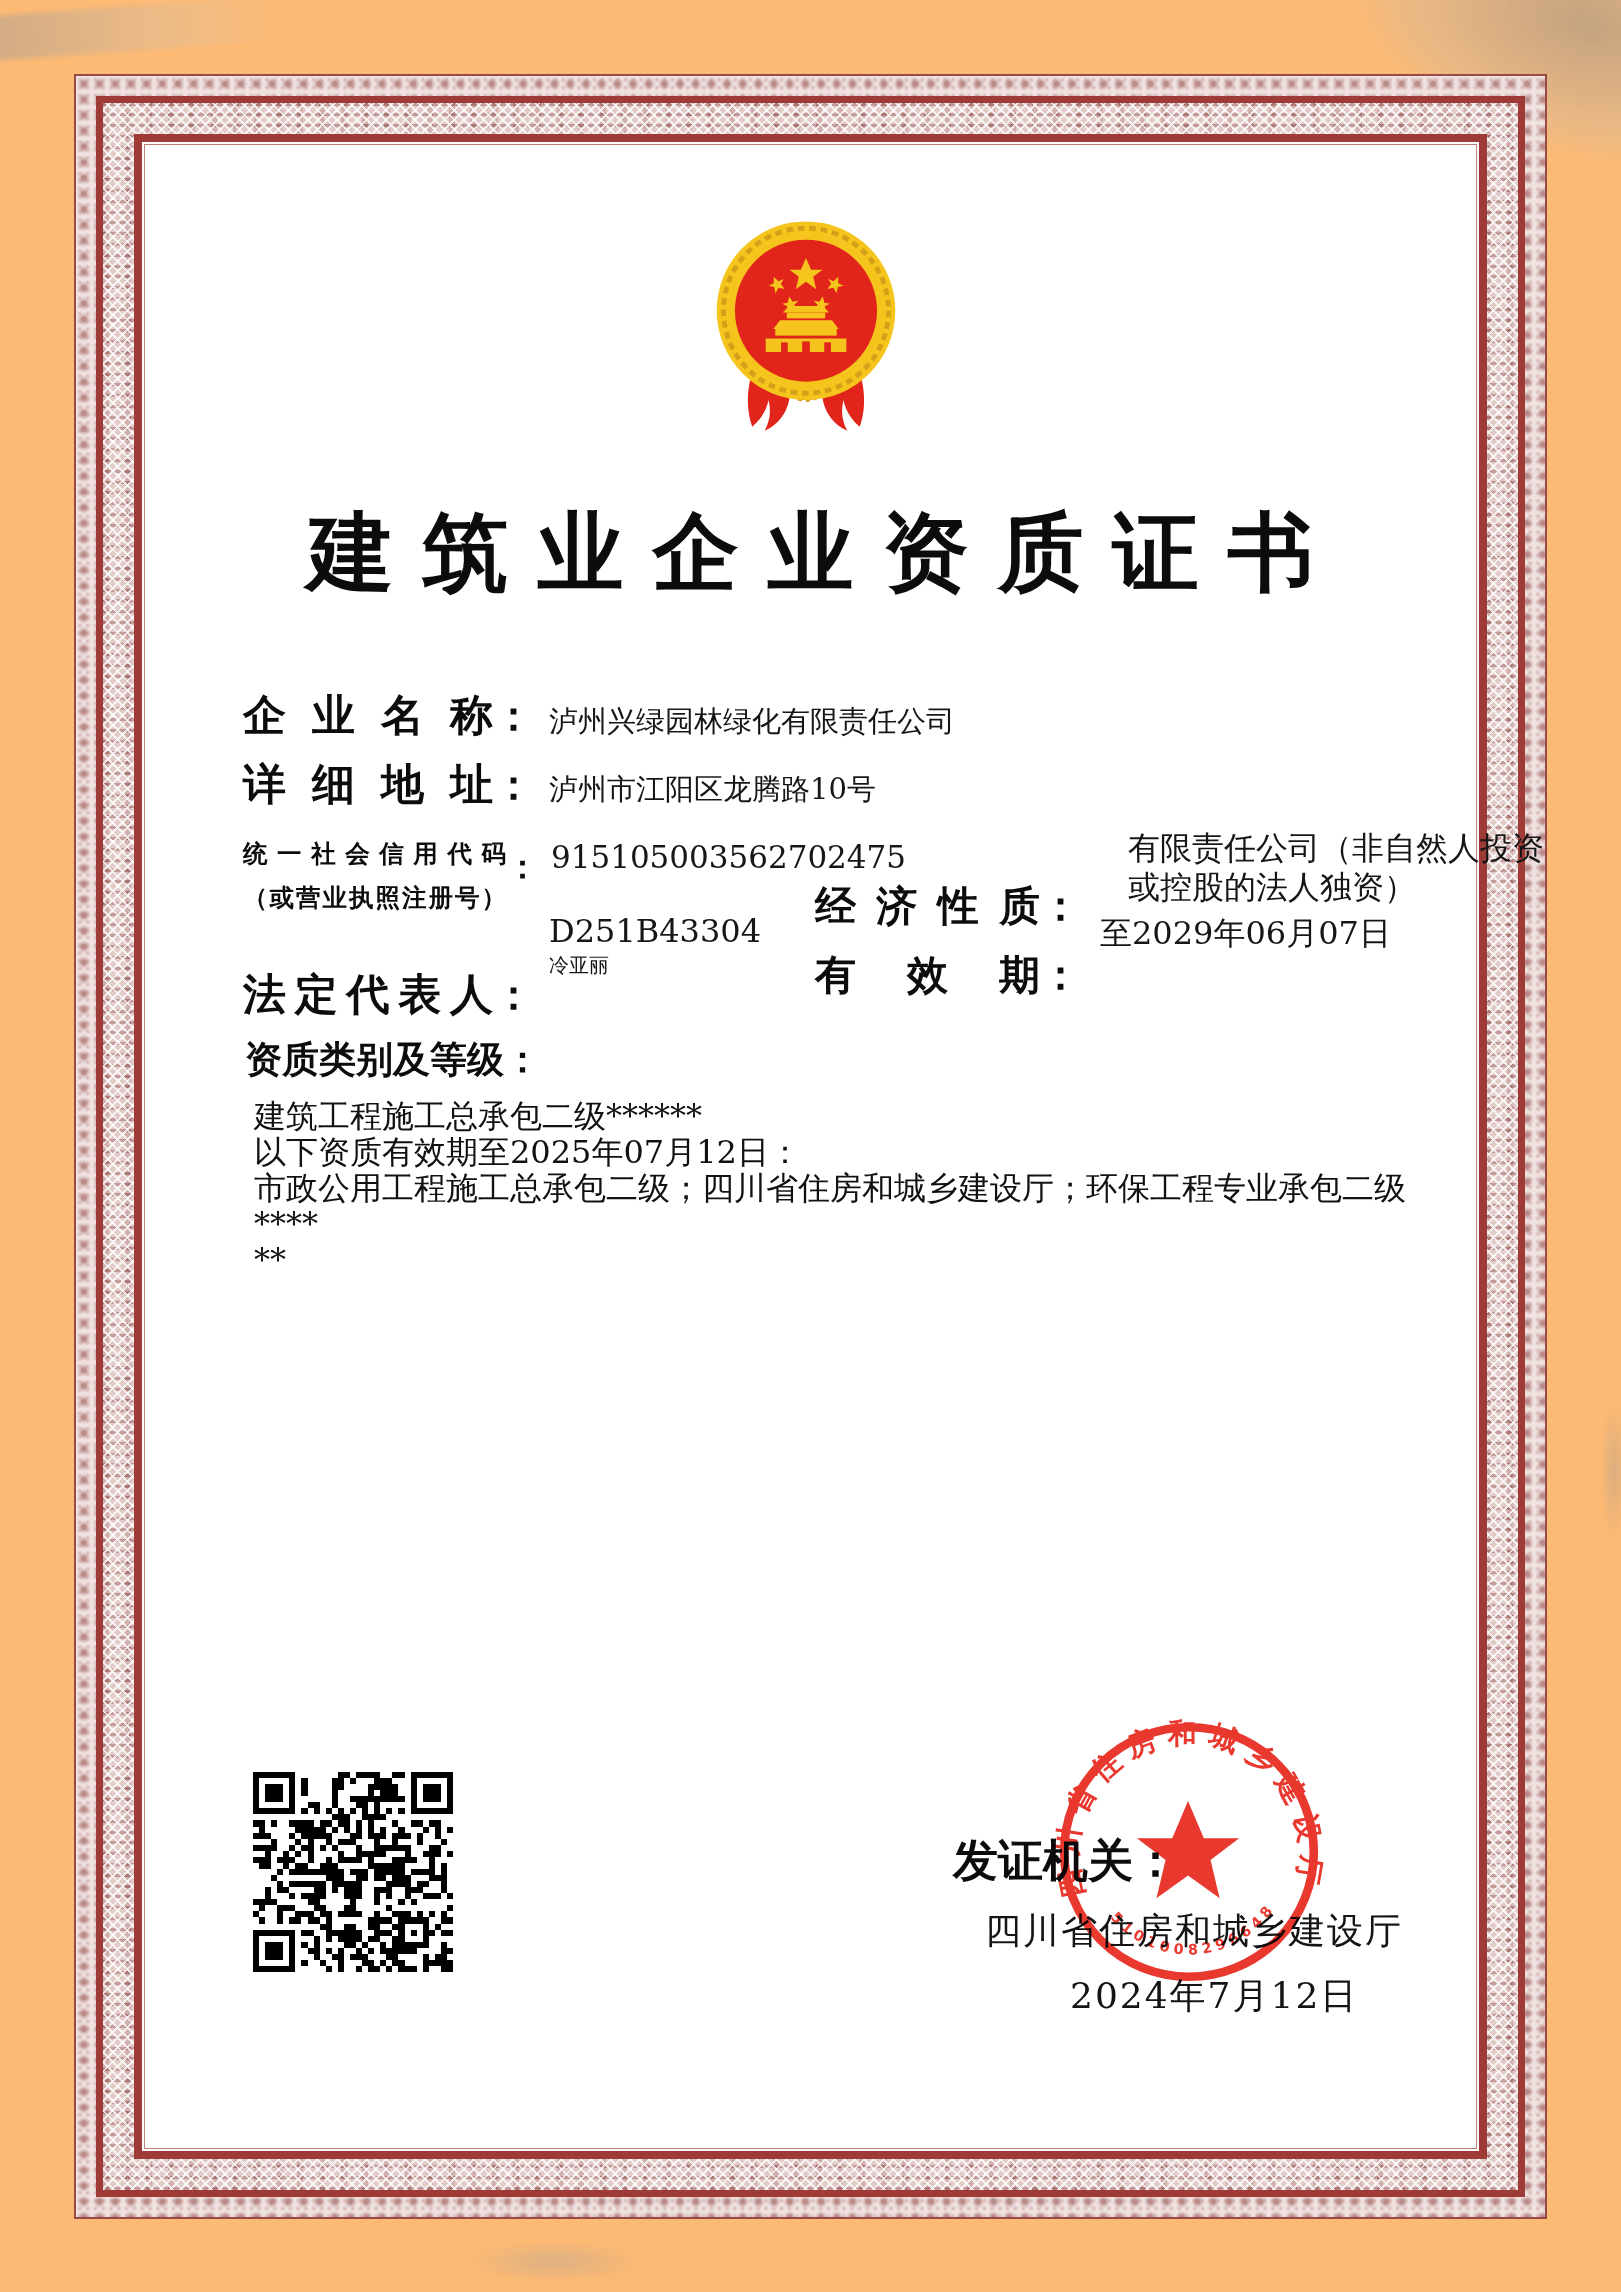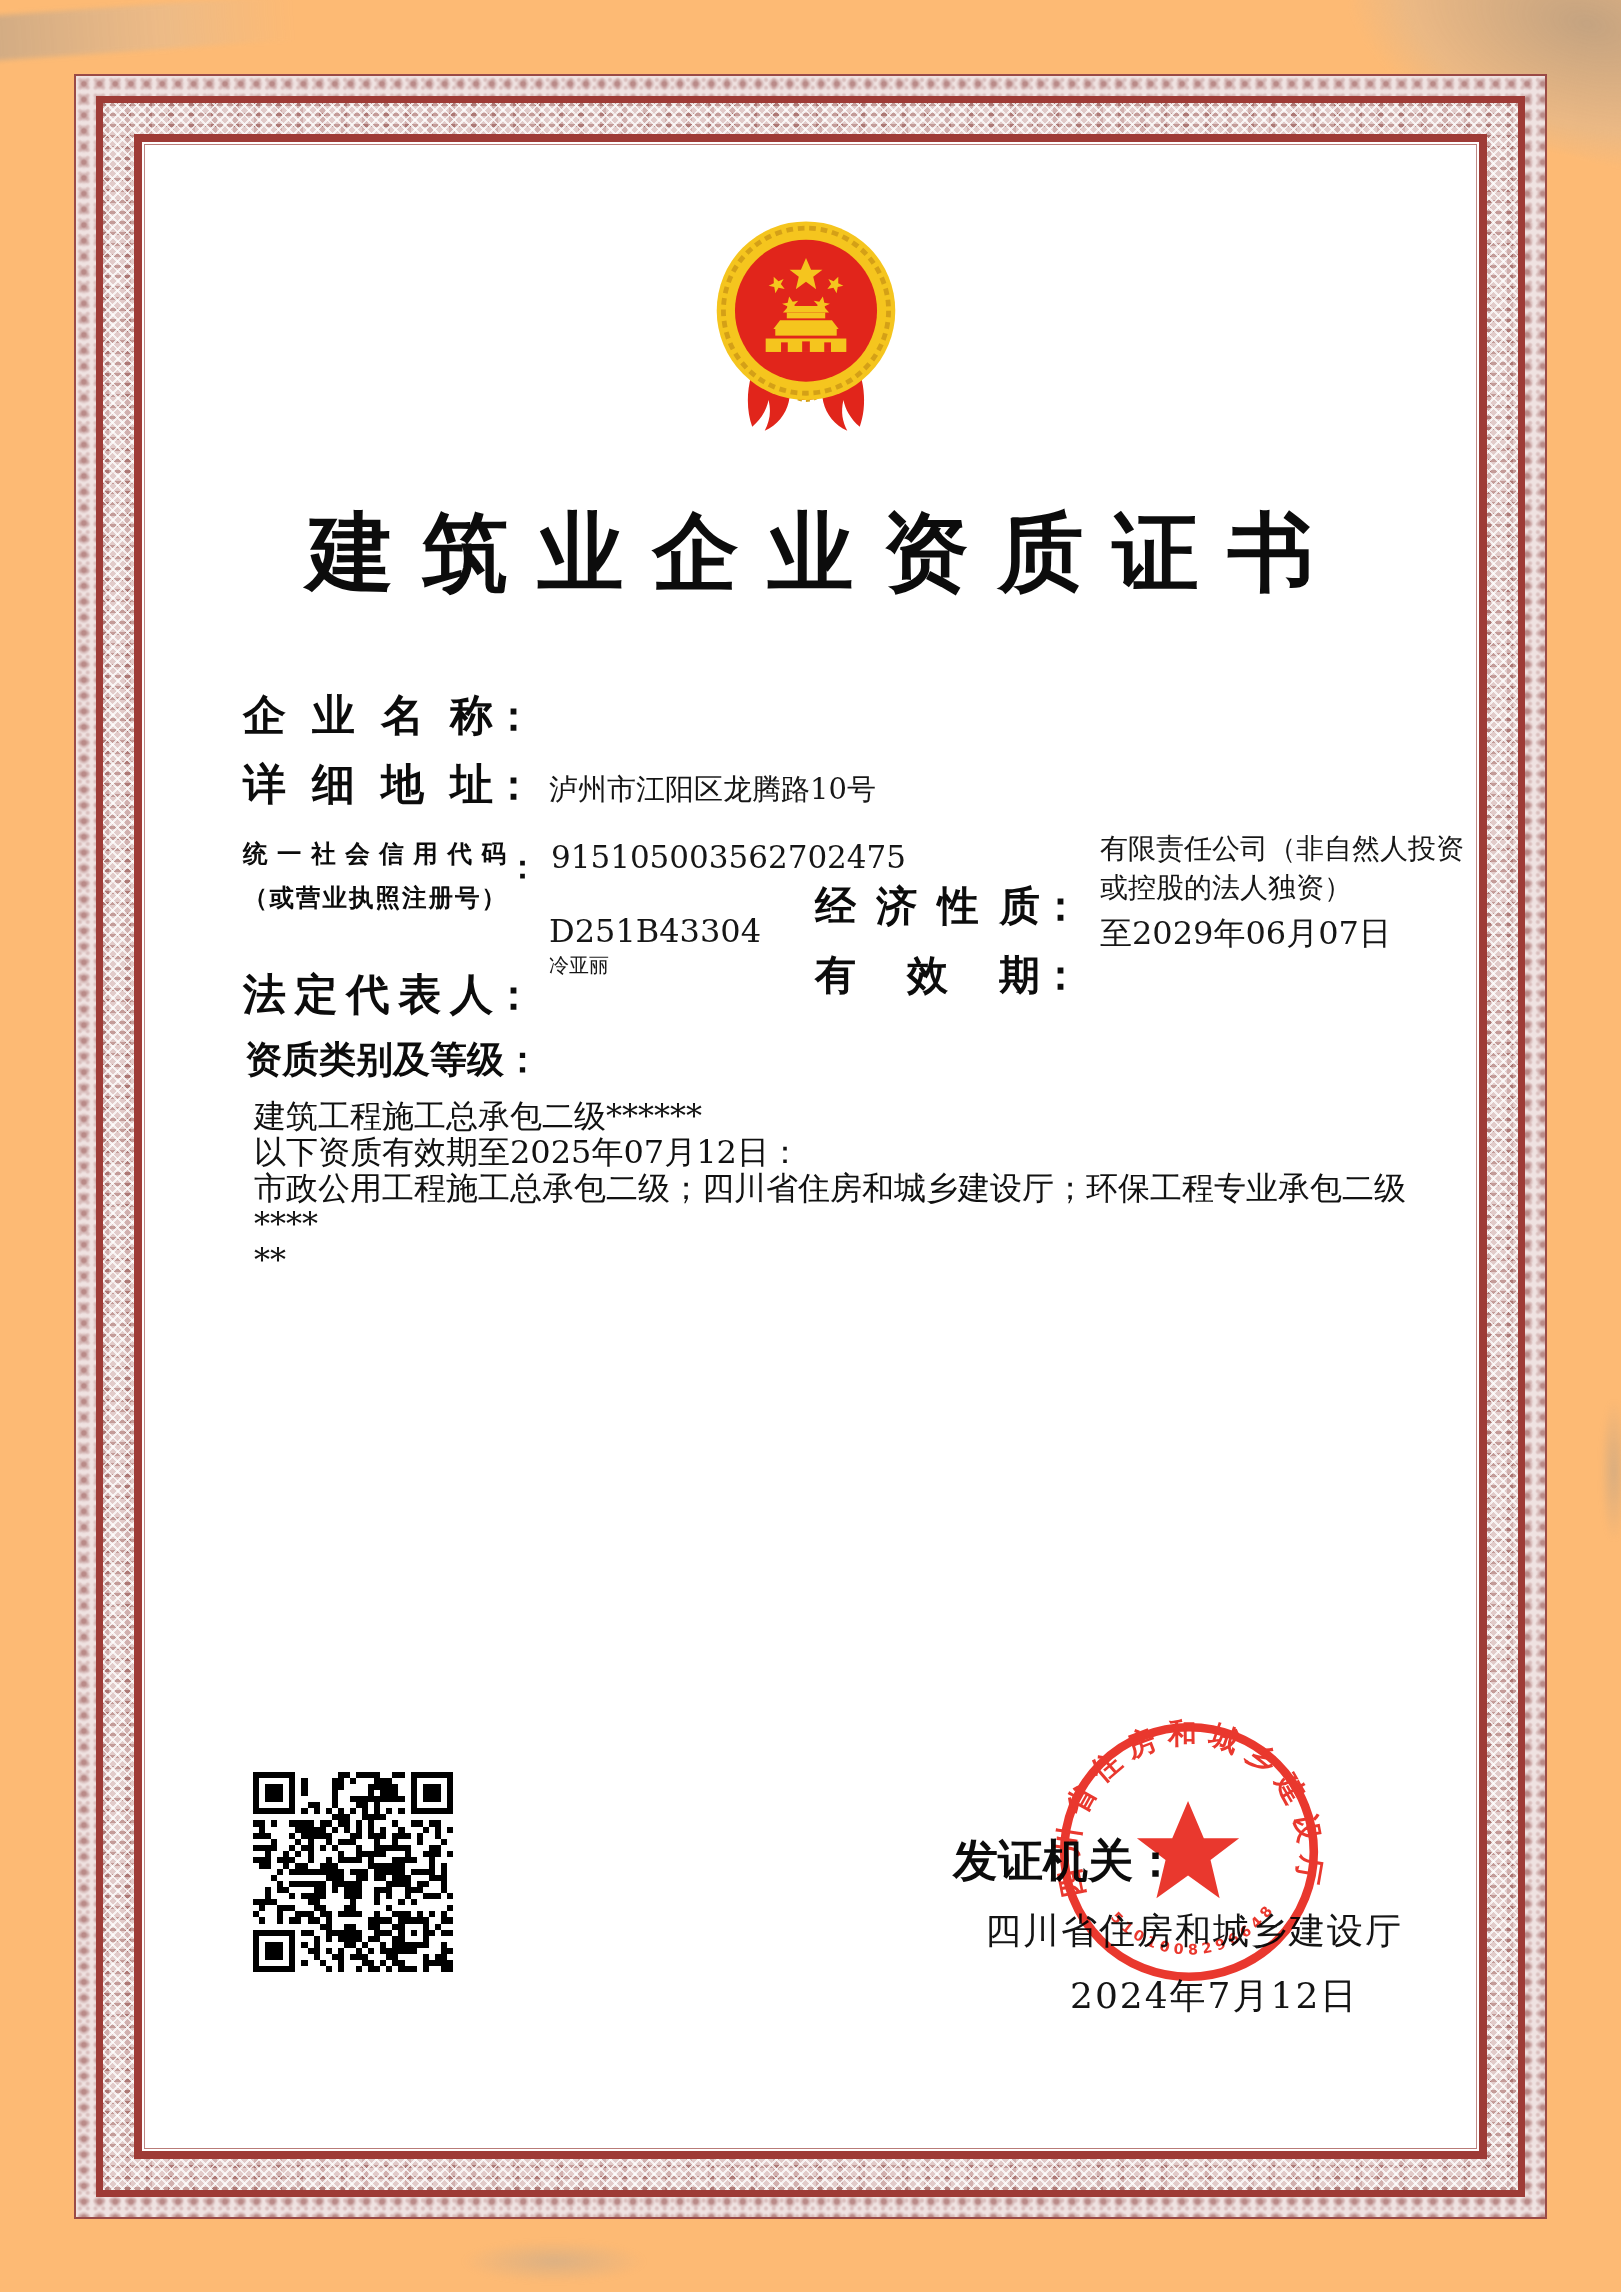--- a/index.html
+++ b/index.html
@@ -102,37 +102,38 @@
         <rect x="119" y="130" width="7" height="10"></rect>
       </g>
     </g>
   </svg>
 
   <div class="abs title">建筑业企业资质证书</div>
 
   <div class="abs" style="left:243px;top:689px">
     <span class="lbl big">企业名称</span><span class="colon">：</span>
   </div>
+  <div class="abs val" style="left:549px;top:702px;font-size:29px">泸州兴绿园林绿化有限责任公司</div>
 
   <div class="abs" style="left:243px;top:758px">
     <span class="lbl big">详细地址</span><span class="colon">：</span>
   </div>
   <div class="abs val" style="left:549px;top:770px;font-size:29px">泸州市江阳区龙腾路10号</div>
 
   <div class="abs" style="left:243px;top:826px">
     <span class="smalllbl">统一社会信用代码</span><br>
     <span class="smalllbl">（或营业执照注册号）</span>
   </div>
   <div class="abs colon" style="left:506px;top:845px;font-size:33px">：</div>
   <div class="abs val" style="left:551px;top:839px;font-size:31px">915105003562702475</div>
 
   <div class="abs" style="left:815px;top:831px">
     <span class="lbl midlbl">经济性质</span><span class="colon">：</span>
   </div>
-  <div class="abs val" style="left:1100px;top:829px;font-size:28px;line-height:39px">
+  <div class="abs val" style="left:1128px;top:829px;font-size:32px;line-height:39px">
     <div>有限责任公司（非自然人投资</div>
     <div>或控股的法人独资）</div>
   </div>
 
   <div class="abs val" style="left:549px;top:912px;font-size:32px">D251B43304</div>
 
   <div class="abs" style="left:815px;top:900px">
     <span class="lbl midlbl">有效期</span><span class="colon">：</span>
   </div>
   <div class="abs val" style="left:1100px;top:912px;font-size:32px">至2029年06月07日</div>

